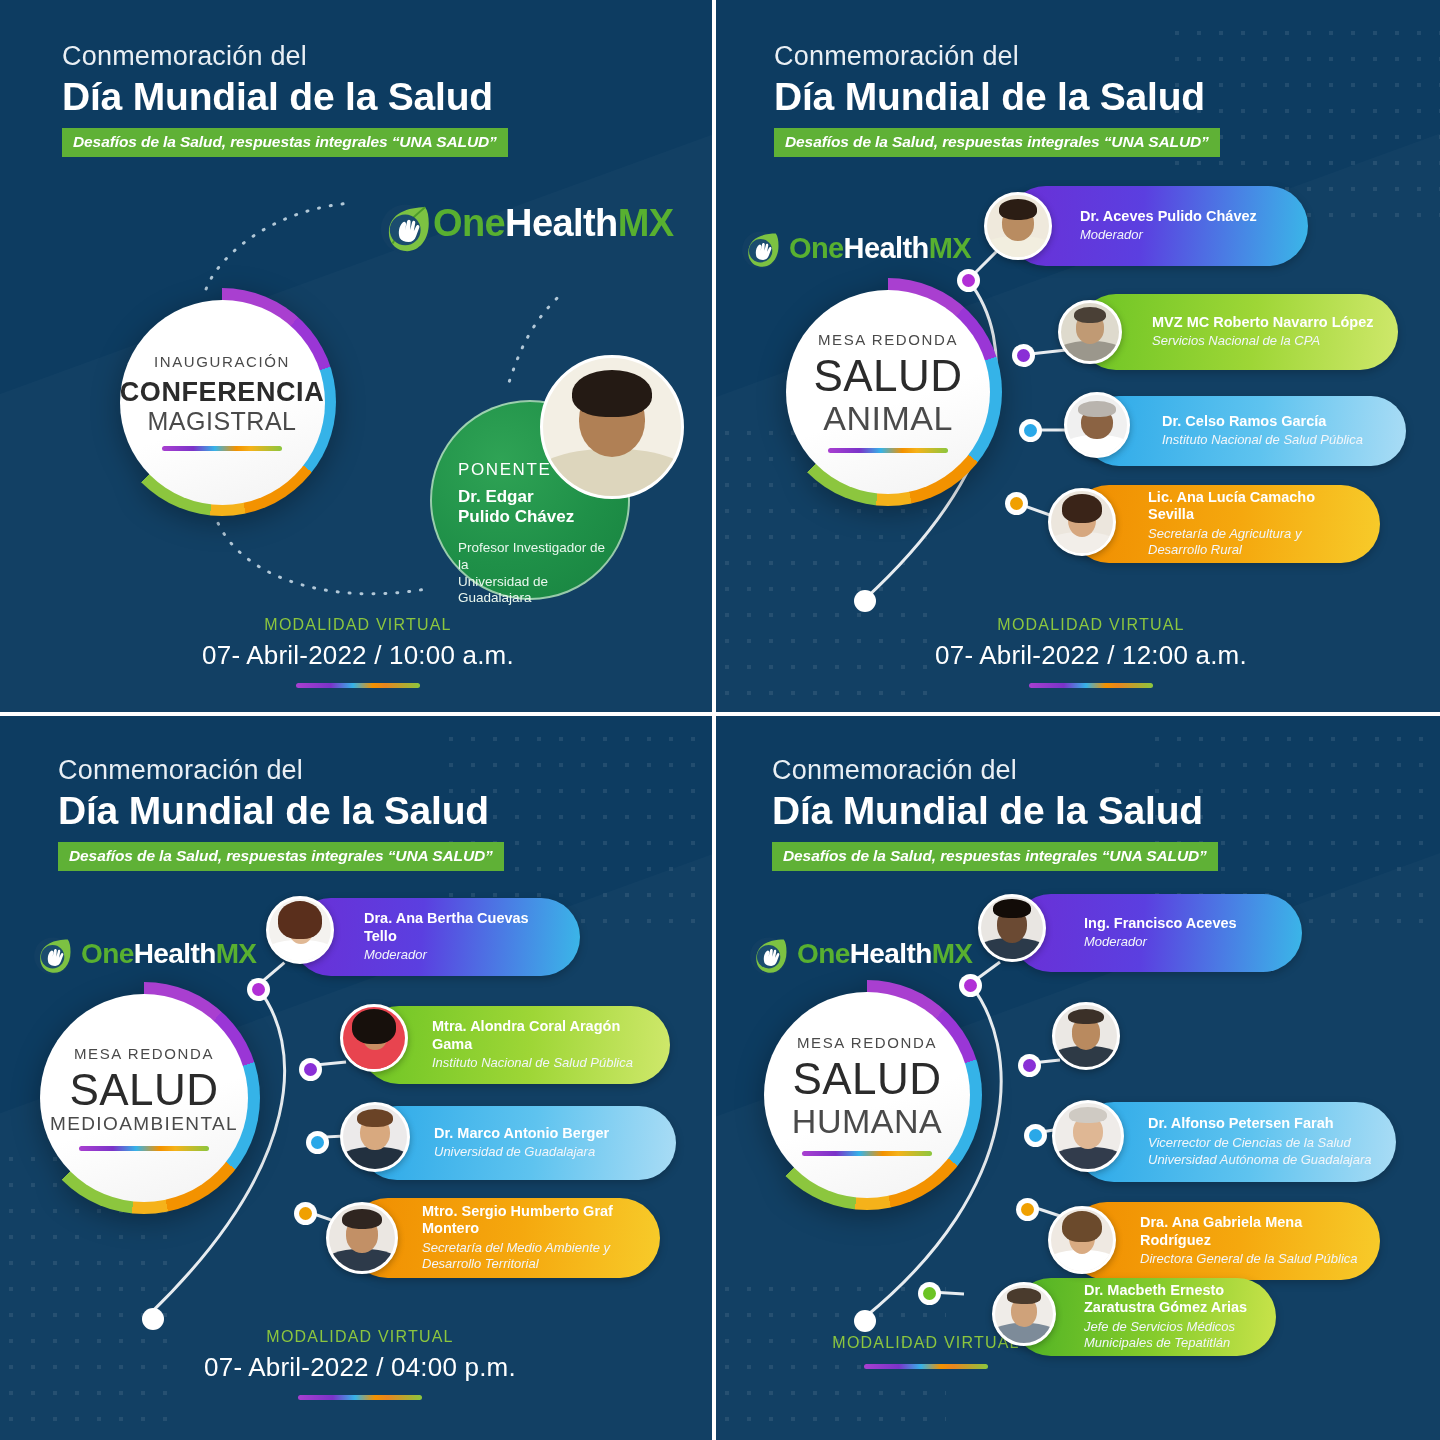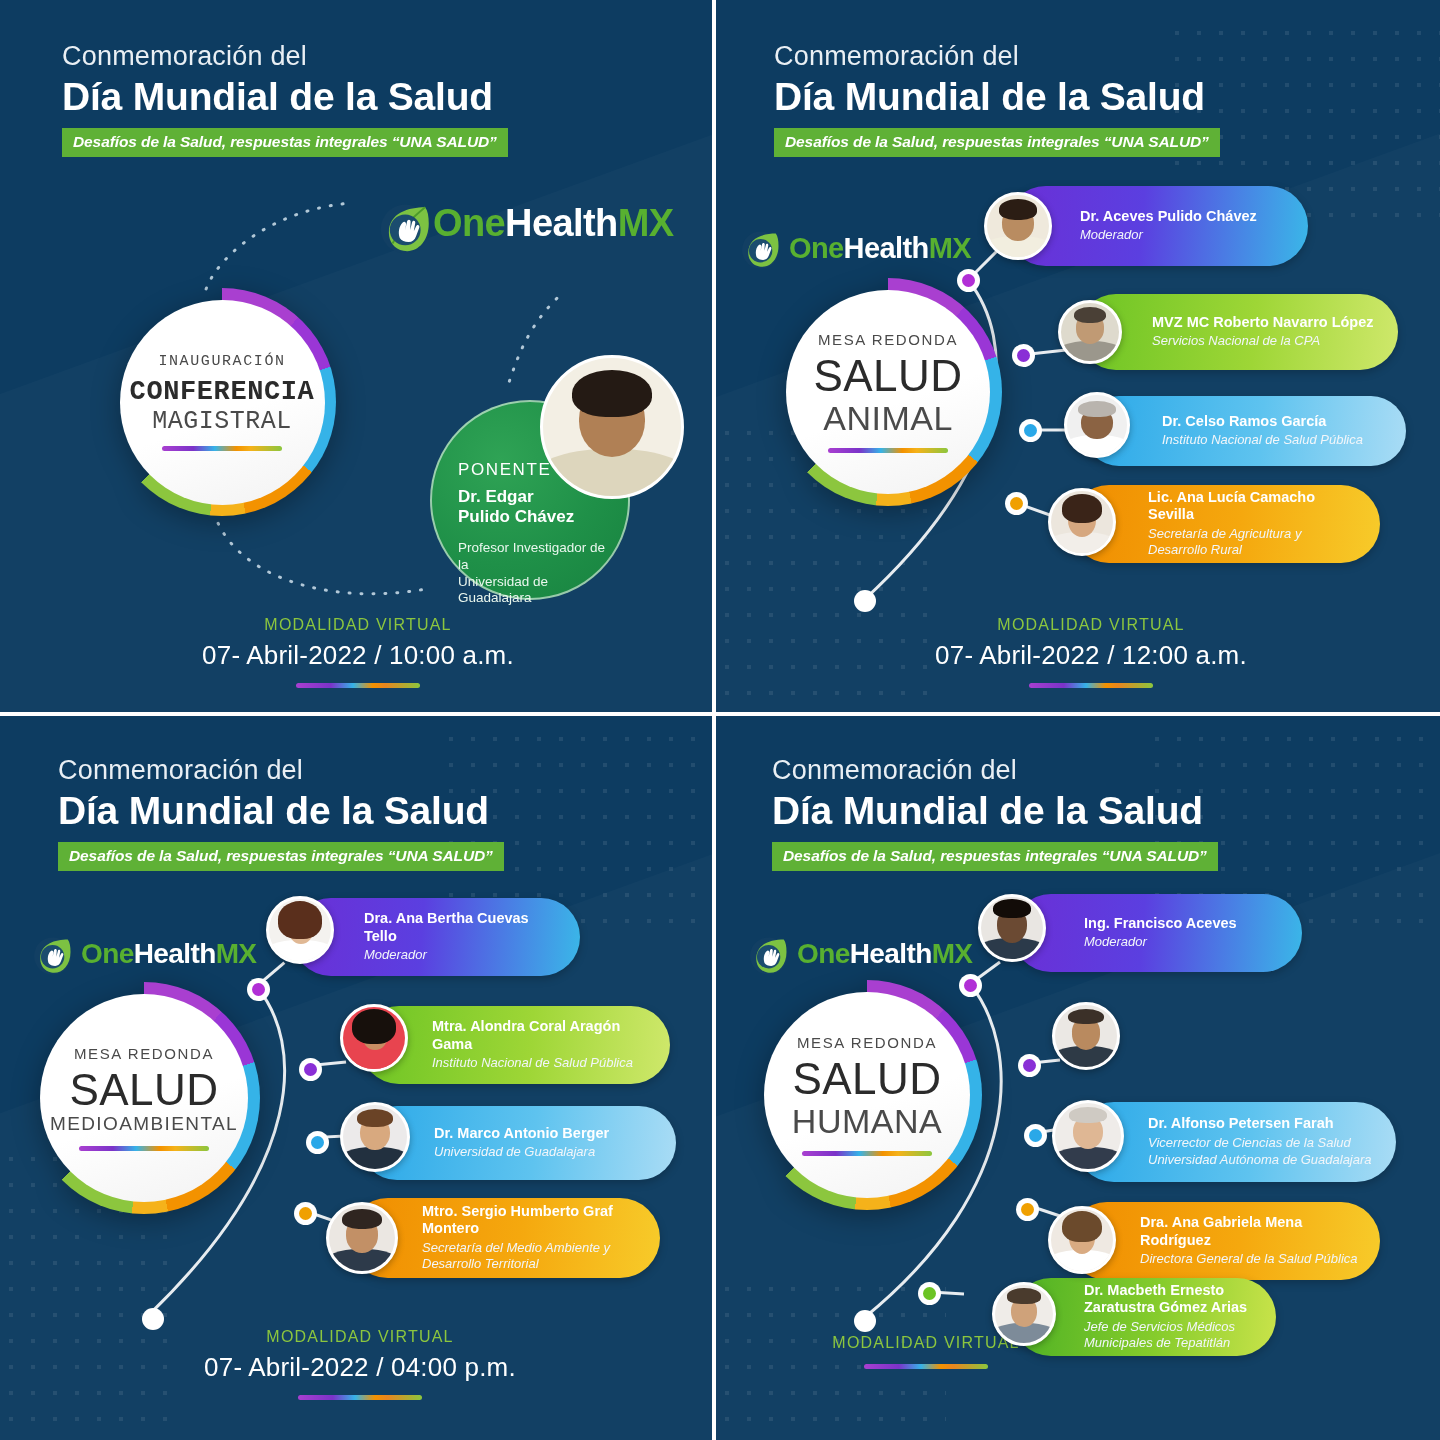--- a/index.html
+++ b/index.html
@@ -270,21 +270,21 @@
       </div>
 
       <svg class="connector" viewBox="0 0 716 716">
         <path d="M345 205 C 260 215 208 270 205 300" stroke="#cfe0ec" stroke-width="3" fill="none" stroke-dasharray="1 11" stroke-linecap="round" opacity="0.85"></path>
         <path d="M560 300 C 530 330 520 360 510 390" stroke="#cfe0ec" stroke-width="3" fill="none" stroke-dasharray="1 11" stroke-linecap="round" opacity="0.85"></path>
         <path d="M215 515 C 235 580 330 610 430 592" stroke="#cfe0ec" stroke-width="3" fill="none" stroke-dasharray="1 11" stroke-linecap="round" opacity="0.85"></path>
       </svg>
 
       <div class="badge-wrap" style="left:108px; top:288px;">
         <div class="ring" style="width:228px;height:228px;">
-          <div class="ring-inner" style="width:205px;height:205px;font-family:Liberation Mono, monospace;">
+          <div class="ring-inner" style="width:205px;height:205px;">
             <div class="badge-sub">INAUGURACIÓN</div>
             <div class="badge-main" style="font-size:27px;font-weight:700;letter-spacing:0.6px;margin-top:8px;">CONFERENCIA</div>
             <div class="badge-main2" style="font-size:25px;">MAGISTRAL</div>
             <div class="rainbow"></div>
           </div>
         </div>
       </div>
 
       <div class="ponente" style="left:430px; top:400px; width:200px; height:200px;">
         <div style="position:absolute; left:26px; top:58px; width:150px;">

